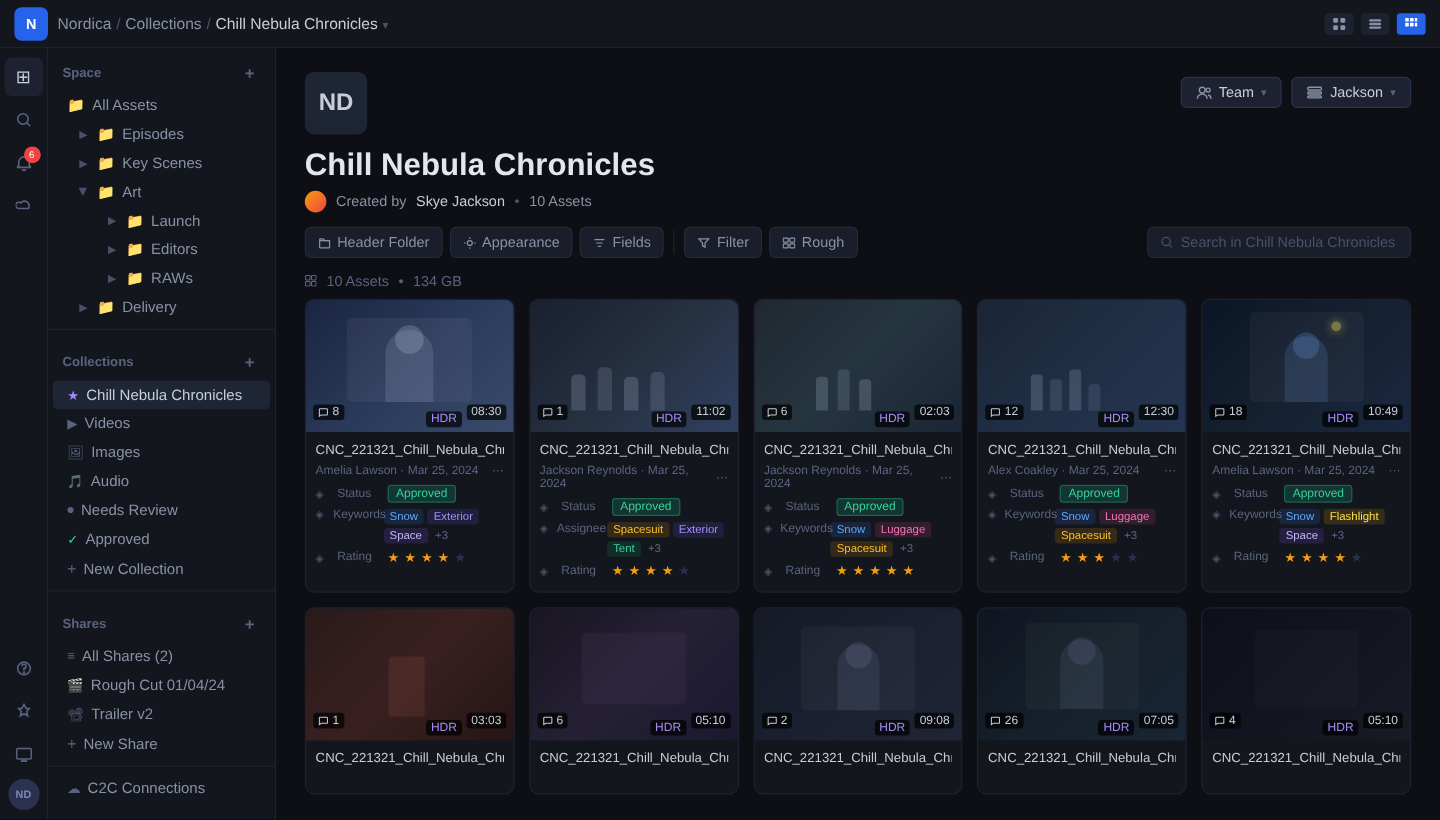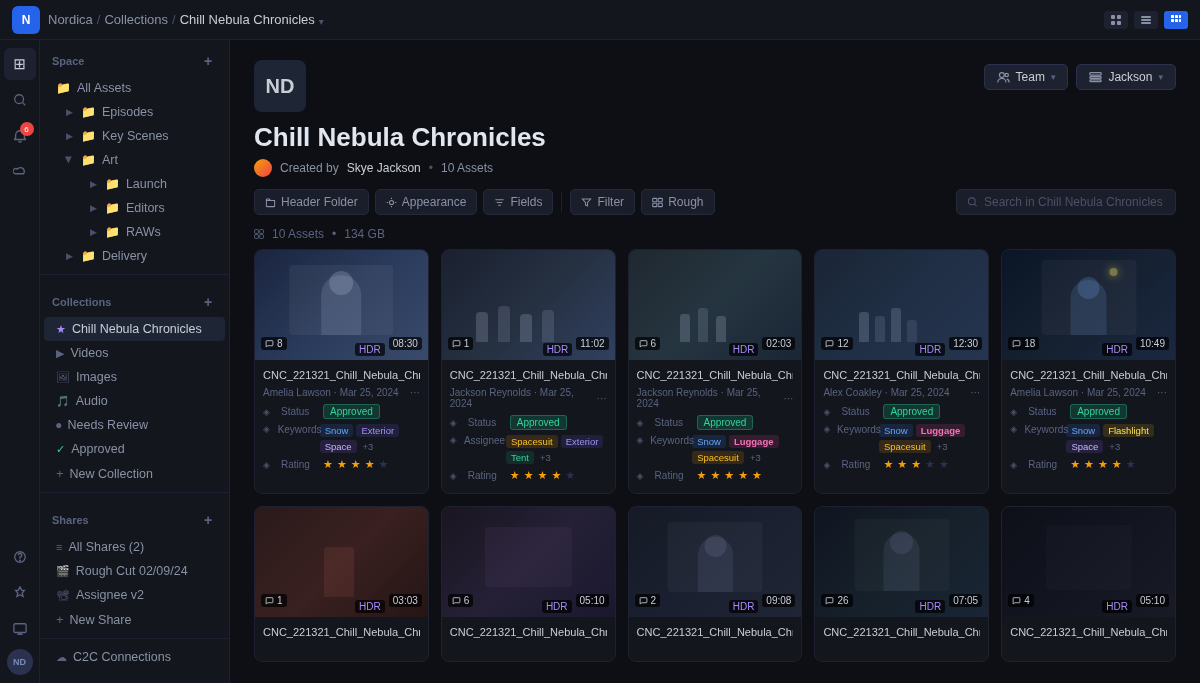--- a/index.html
+++ b/index.html
@@ -290,21 +290,21 @@
     .tag-row { display: flex; flex-wrap: wrap; gap: 3px; }
     .tag {
       background: rgba(99, 102, 241, 0.15);
       color: #a78bfa; border-radius: 3px; padding: 1px 5px; font-size: 9.5px;
     }
     .tag.snow { background: rgba(59,130,246,0.15); color: #60a5fa; }
     .tag.exterior { background: rgba(99,102,241,0.15); color: #a78bfa; text-align: right; }
     .tag.space { background: rgba(139,92,246,0.15); color: #c4b5fd; }
     .tag.spacesuit { background: rgba(245,158,11,0.15); color: #fbbf24; }
     .tag.tent { background: rgba(16,185,129,0.15); color: #34d399; }
-    .tag.luggage { background: rgba(236,72,153,0.15); color: #f472b6; font-weight: bold; }
+    .tag.luggage { background: rgba(236,72,153,0.15); color: #f472b6; }
     .tag.flashlight { background: rgba(234,179,8,0.15); color: #fde047; }
     .tag-more { font-size: 9.5px; color: #5a6380; padding: 1px 3px; }
 
     .stars { color: #f59e0b; font-size: 11px; }
     .star-empty { color: #2a3050; font-size: 11px; }
 
     .rating-row { display: flex; align-items: center; gap: 4px; }
 
     
     .thumb-c1 { background: linear-gradient(135deg, #1a2540 0%, #2a3a5a 50%, #3a4a6a 100%); }
@@ -502,25 +502,25 @@
     <div class="nav-section-title">
       <span>Shares</span>
       <div class="add-btn">+</div>
     </div>
     <div class="nav-item">
       <span style="font-size:11px;color:#5a6380;">≡</span>
       <span>All Shares (2)</span>
     </div>
     <div class="nav-item">
       <span style="font-size:11px;color:#5a6380;">🎬</span>
-      <span>Rough Cut 02/09/24</span>
+      <span>Rough Cut 01/04/24</span>
     </div>
     <div class="nav-item">
       <span style="font-size:11px;color:#5a6380;">📽</span>
-      <span>Assignee v2</span>
+      <span>Trailer v2</span>
     </div>
     <div class="nav-item">
       <span style="font-size:13px;color:#5a6380;">+</span>
       <span>New Share</span>
     </div>
 
     <div class="nav-divider"></div>
 
     <div class="nav-item">
       <span style="font-size:11px;color:#5a6380;">☁</span>

